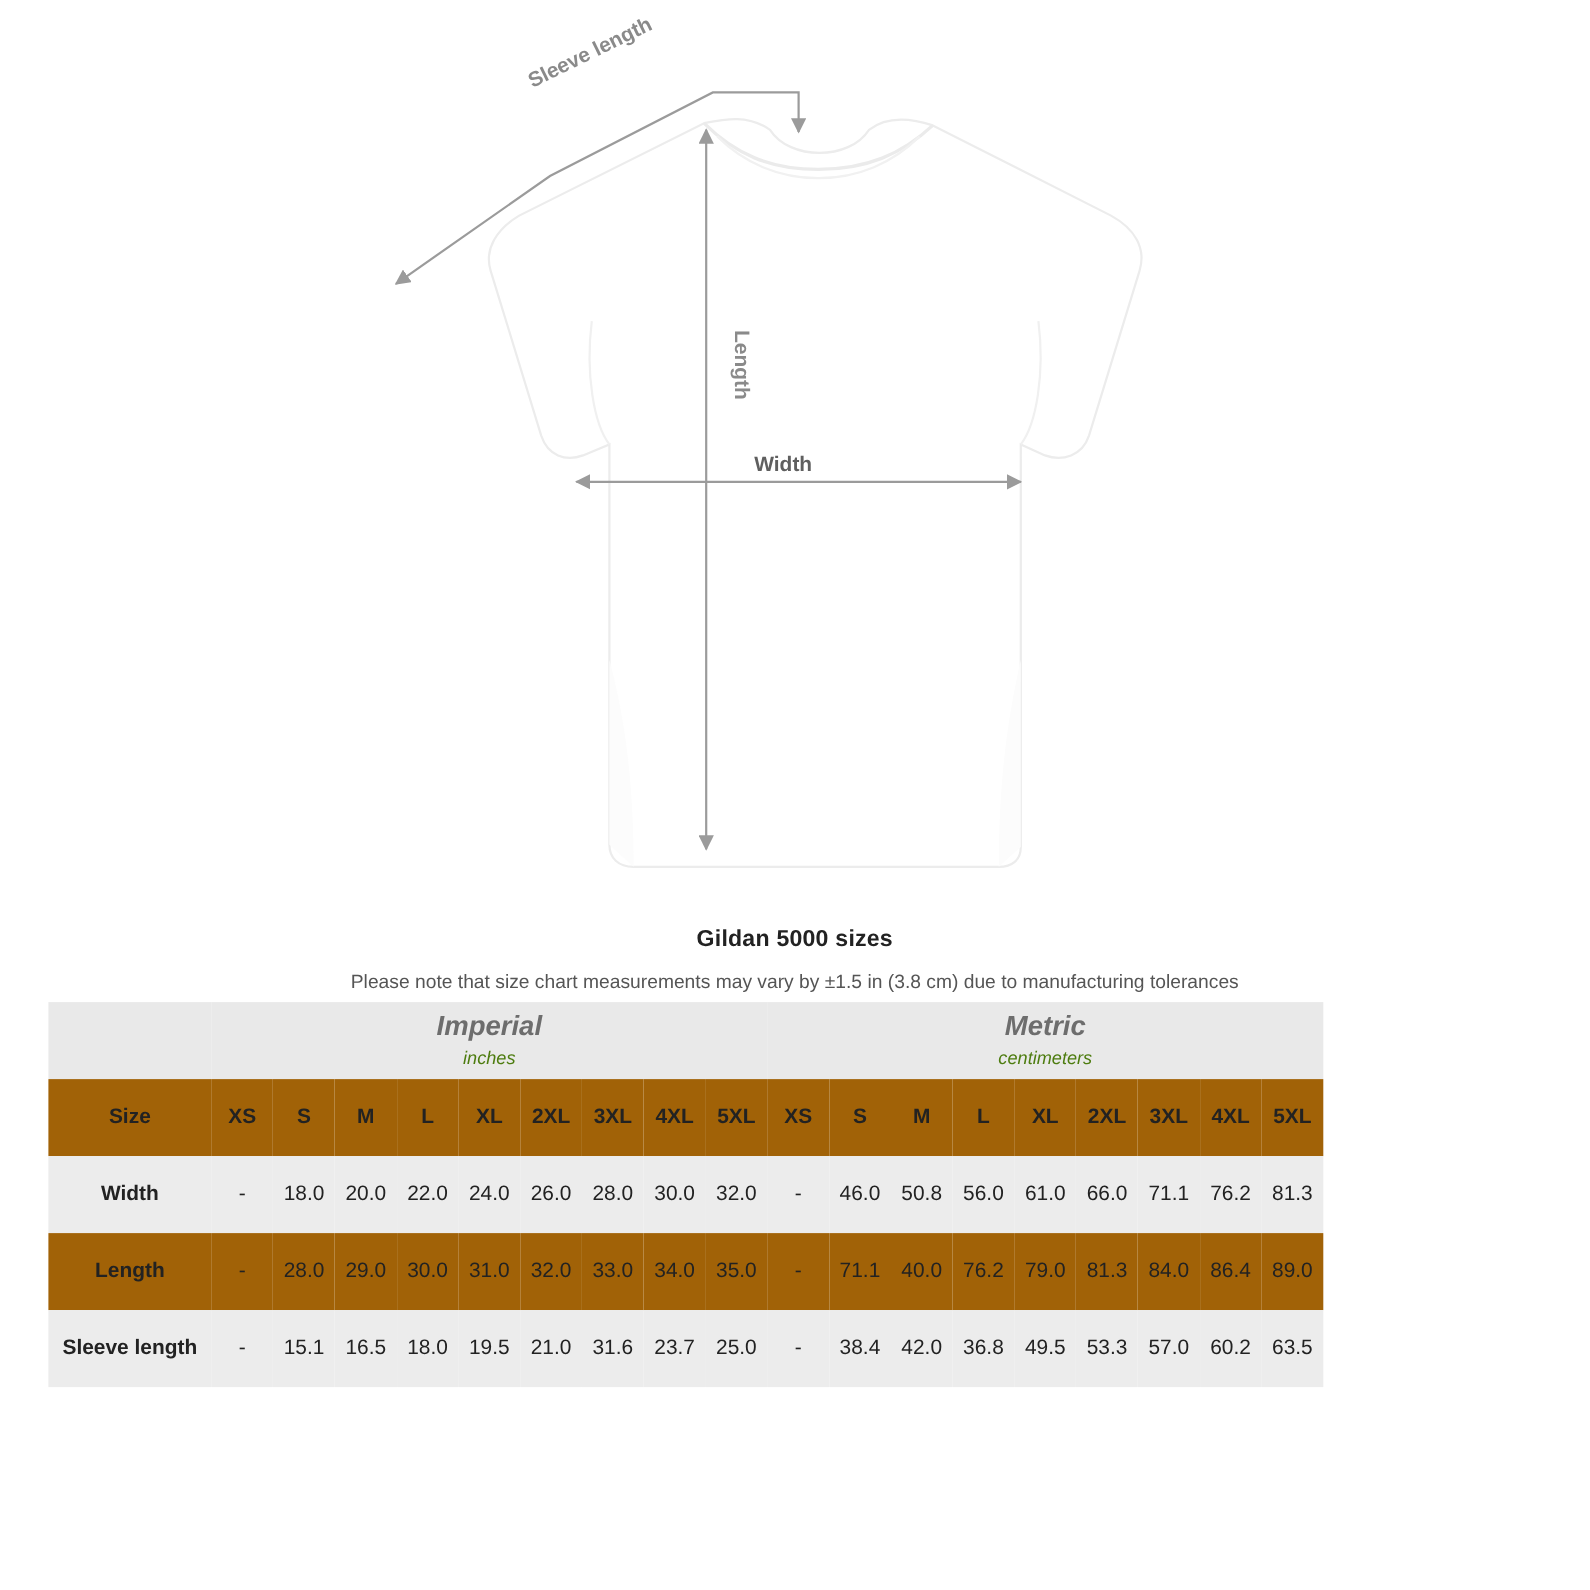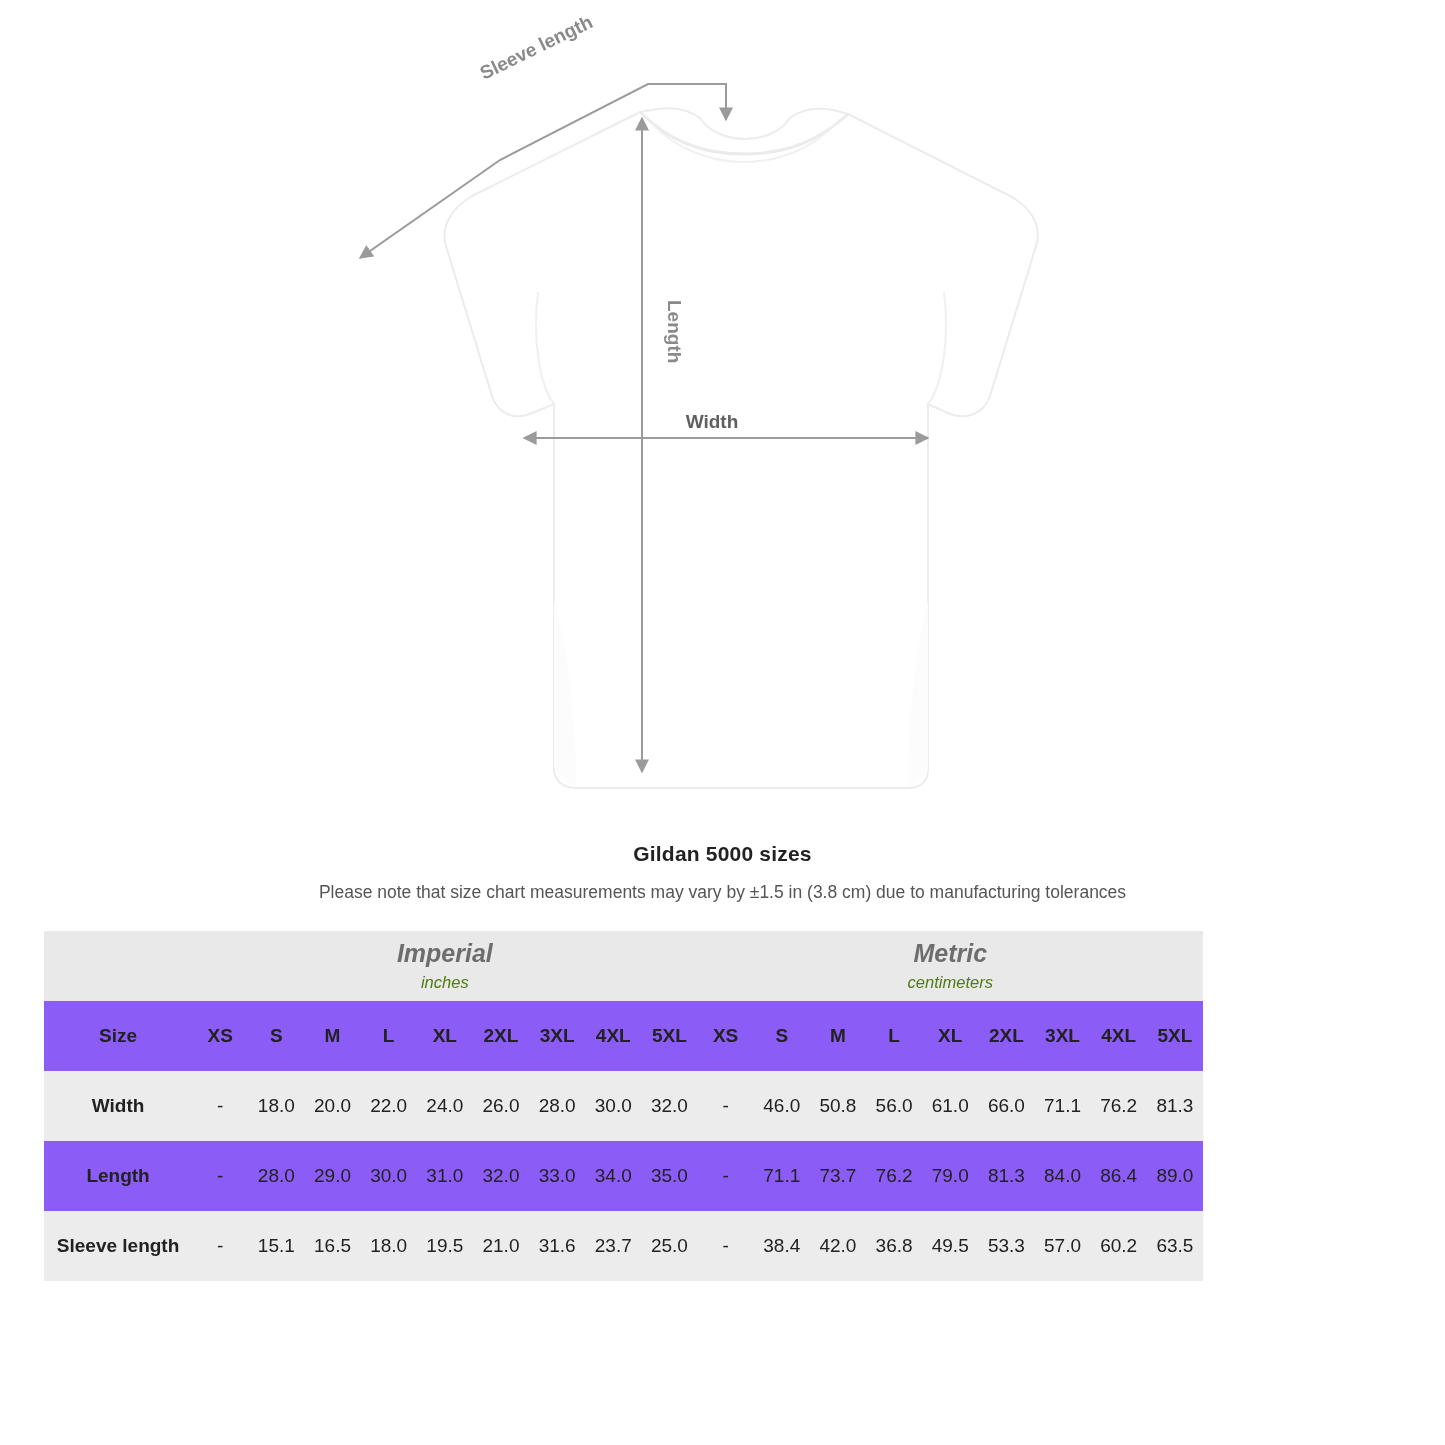--- a/index.html
+++ b/index.html
@@ -42,21 +42,21 @@
     letter-spacing: 0.2px;
   }
   .chart-note {
     font-size: 17.5px;
     color: #555555;
     margin-top: 16px;
   }
 
   
   .table-wrap {
-    margin-top: 28px;
+    margin-top: 8px;
     padding: 0 44px;
     box-sizing: border-box;
     width: 1247px;
   }
   table.size-table {
     border-collapse: collapse;
     width: 100%;
     table-layout: fixed;
   }
   table.size-table td, table.size-table th {
@@ -92,21 +92,21 @@
   }
   .col-header {
     font-weight: bold;
     font-size: 19.5px;
     color: #222222;
   }
   tr.zebra-grey td {
     background: #ececec;
   }
   tr.zebra-white td {
-    background: #8b5cf6;
+    background: #a16207;
   }
   .sizecol {
     width: 4.55%;
   }
   .label-col {
     width: 12%;
   }
 </style>
 </head>
 <body>
@@ -261,21 +261,21 @@
           <td>28.0</td>
           <td>29.0</td>
           <td>30.0</td>
           <td>31.0</td>
           <td>32.0</td>
           <td>33.0</td>
           <td>34.0</td>
           <td>35.0</td>
           <td>-</td>
           <td>71.1</td>
-          <td>73.7</td>
+          <td>40.0</td>
           <td>76.2</td>
           <td>79.0</td>
           <td>81.3</td>
           <td>84.0</td>
           <td>86.4</td>
           <td>89.0</td>
         </tr>
 
         <tr class="zebra-grey">
           <td class="row-header">Sleeve length</td>

